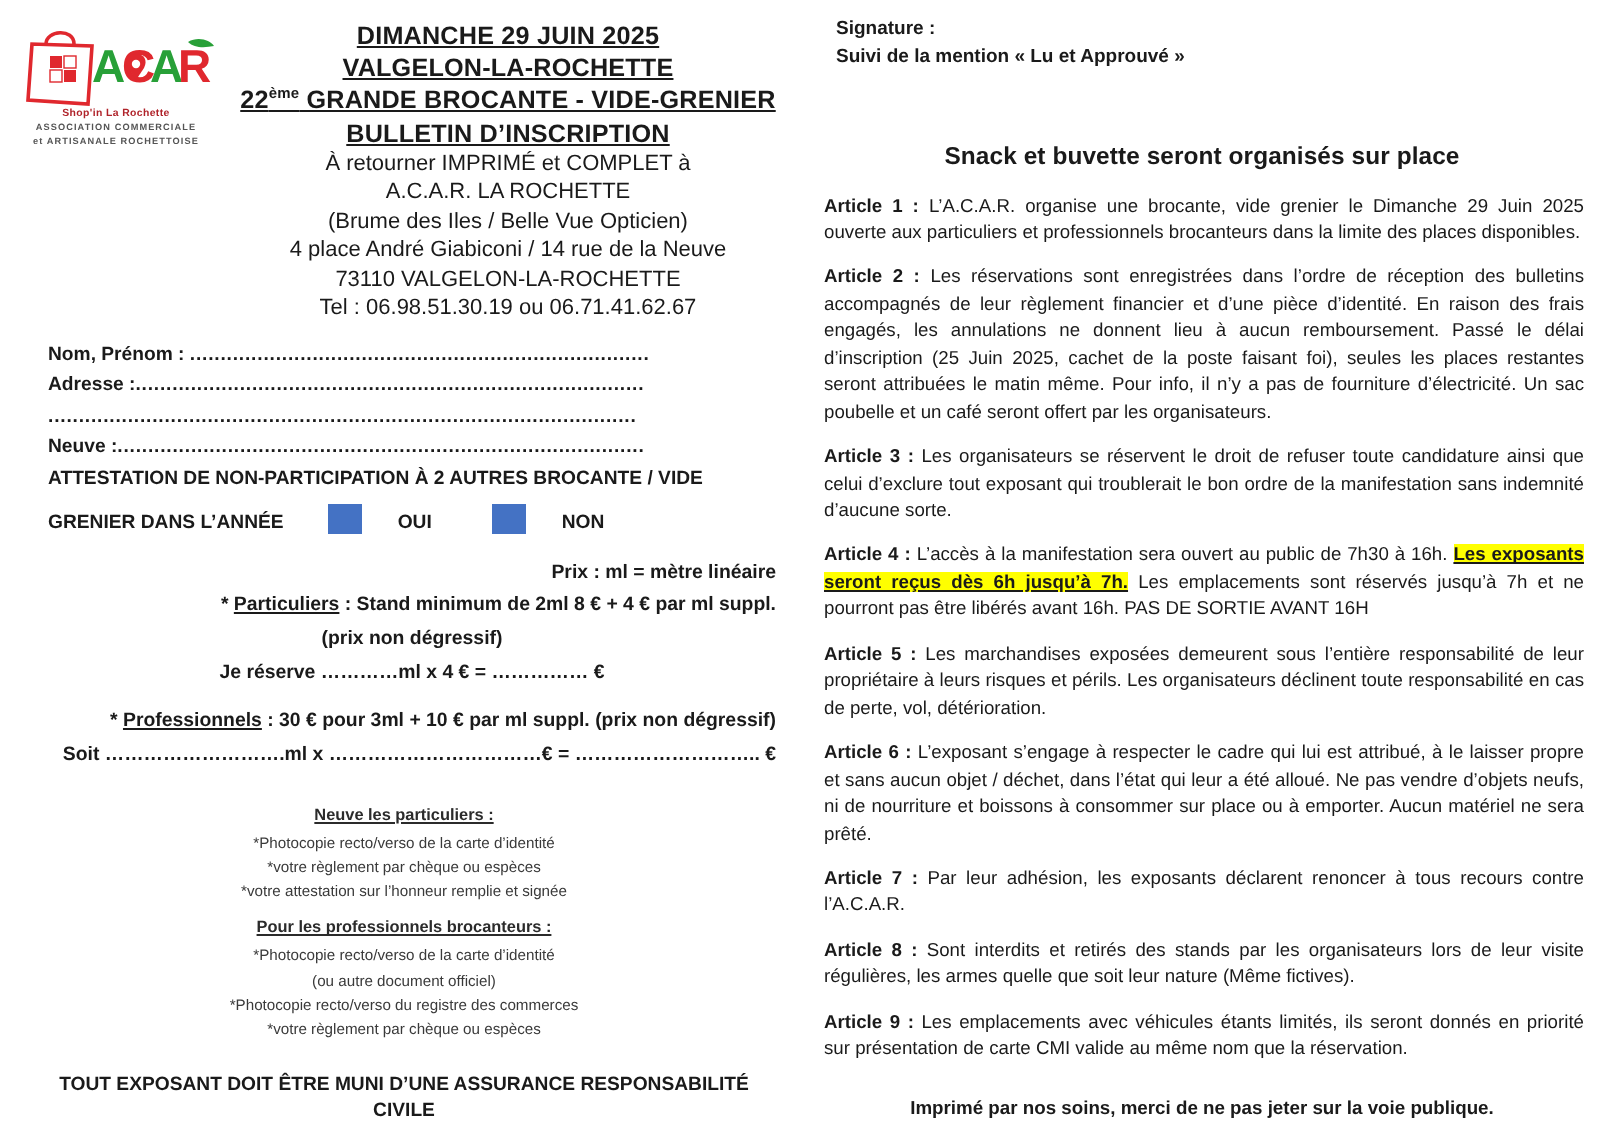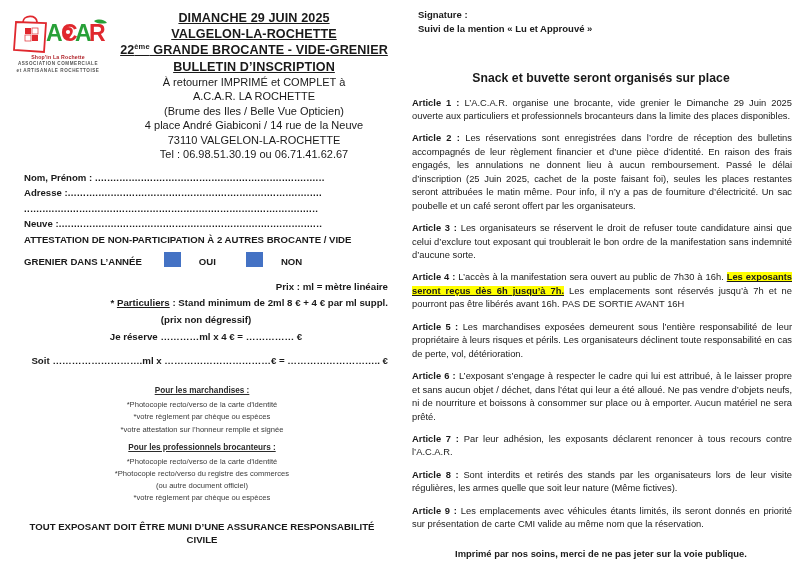--- a/index.html
+++ b/index.html
@@ -200,33 +200,34 @@
         <span>NON</span>
       </div>
     </div>
 
     <div class="prices">
       <div class="p-line">Prix : ml = mètre linéaire</div>
       <div class="p-line"><span>* </span><span class="u">Particuliers</span><span> : Stand minimum de 2ml 8 € + 4 € par ml suppl.</span></div>
       <div class="p-line p-center">(prix non dégressif)</div>
       <div class="p-line p-center">Je réserve …………ml x 4 € = …………… €</div>
       <div style="height:8px"></div>
+      <div class="p-line"><span>* </span><span class="u">Professionnels</span><span> : 30 € pour 3ml + 10 € par ml suppl. (prix non dégressif)</span></div>
       <div class="p-line">Soit ……………………….ml x ……………………………€ = ……………………….. €</div>
     </div>
 
     <div class="docs">
-      <div class="docs-h">Pour les marchandises :</div>
+      <div class="docs-h">Neuve les particuliers :</div>
       <div class="docs-l">*Photocopie recto/verso de la carte d’identité</div>
       <div class="docs-l">*votre règlement par chèque ou espèces</div>
       <div class="docs-l">*votre attestation sur l’honneur remplie et signée</div>
       <div class="docs-gap"></div>
       <div class="docs-h">Pour les professionnels brocanteurs :</div>
       <div class="docs-l">*Photocopie recto/verso de la carte d’identité</div>
+      <div class="docs-l">(ou autre document officiel)</div>
       <div class="docs-l">*Photocopie recto/verso du registre des commerces</div>
-      <div class="docs-l">(ou autre document officiel)</div>
       <div class="docs-l">*votre règlement par chèque ou espèces</div>
     </div>
 
     <div class="warn">
       <div class="warn-1">TOUT EXPOSANT DOIT ÊTRE MUNI D’UNE ASSURANCE RESPONSABILITÉ CIVILE</div>
 
     </div>
   </div>
 
   <div class="col-right">

